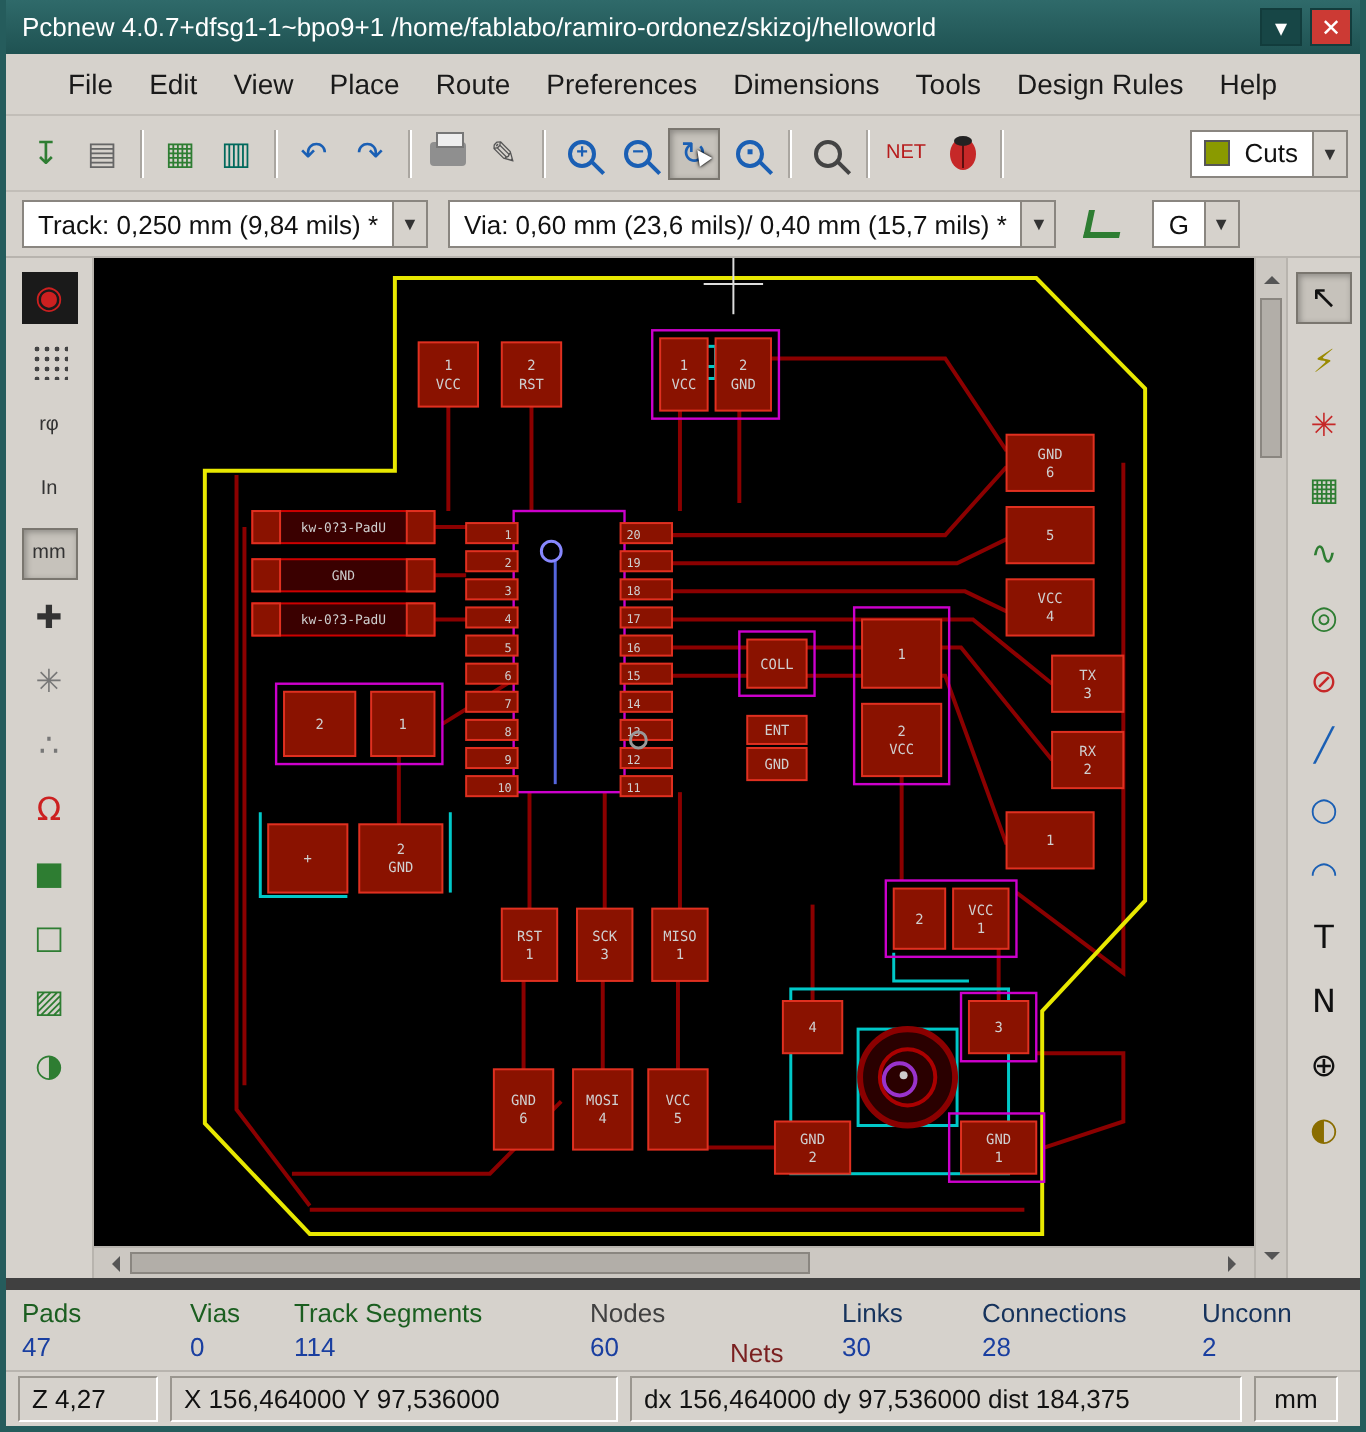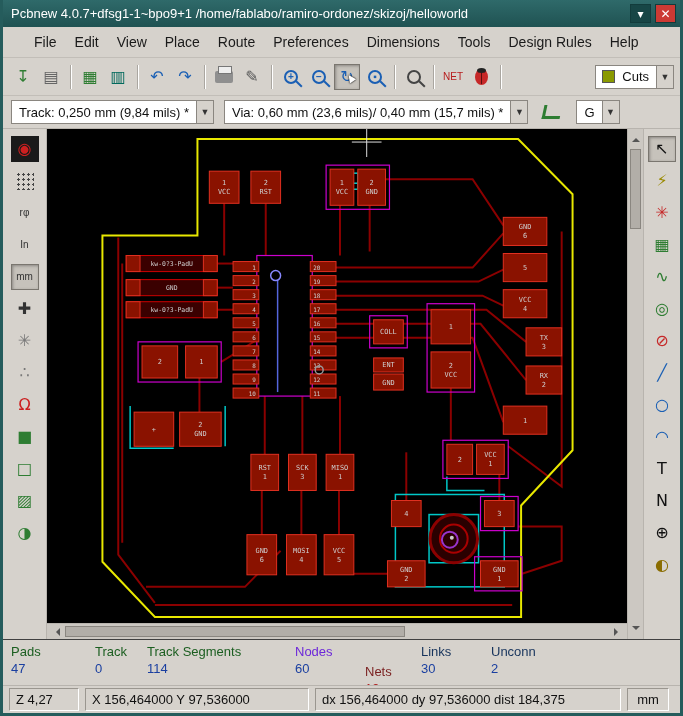--- a/index.html
+++ b/index.html
@@ -61,21 +61,21 @@
   .hscroll{height:16px;flex:0 0 16px;background:#ccc8c2;border-top:1px solid #b8b4ae;position:relative;}
   .thumb{position:absolute;background:#b2aea8;border:1px solid #8a8680;}
   .vthumb{left:2px;right:2px;top:20px;height:80px;}
   .hthumb{top:2px;bottom:2px;left:18px;width:340px;}
   .arr{width:0;height:0;border:4px solid transparent;position:absolute;}
   .arr.up{border-bottom-color:#555;top:5px;left:4px;}
   .arr.down{border-top-color:#555;bottom:5px;left:4px;}
   .arr.left{border-right-color:#555;left:5px;top:4px;}
   .arr.right{border-left-color:#555;right:5px;top:4px;}
   
-  #status1{height:46px;flex:0 0 46px;display:flex;padding:4px 0 0 8px;background:#d6d2cc;border-top:1px solid #404040;}
+  #status1{height:46px;flex:0 0 46px;display:flex;padding:4px 0 0 8px;background:#d6d2cc;border-top:6px solid #404040;}
   .counter{display:flex;flex-direction:column;overflow:hidden;}
   .clabel{font-size:13px;white-space:nowrap;}
   .cvalue{font-size:13px;margin-top:2px;}
   #status2{height:28px;flex:0 0 28px;display:flex;align-items:center;gap:6px;padding:0 6px;background:#d6d2cc;border-top:1px solid #b8b4ae;}
   .panel{font-size:13px;color:#111;border:1px solid;border-color:#9a968f #fff #fff #9a968f;padding:3px 6px;white-space:nowrap;background:#d6d2cc;}
 </style>
 </head>
 <body>
 
 <div id="window">
@@ -551,38 +551,42 @@
         </div>
       </div>
   </div>
 
   <div id="status1">
       <div class="counter" style="width: 84px;">
         <div class="clabel" style="color: rgb(27, 94, 32);">Pads</div>
         <div class="cvalue" style="color: rgb(26, 63, 160);">47</div>
       </div>
       <div class="counter" style="width: 52px;">
-        <div class="clabel" style="color: rgb(27, 94, 32);">Track</div>
+        <div class="clabel" style="color: rgb(27, 94, 32);">Vias</div>
         <div class="cvalue" style="color: rgb(26, 63, 160);">0</div>
       </div>
       <div class="counter" style="width: 148px;">
         <div class="clabel" style="color: rgb(27, 94, 32);">Track Segments</div>
         <div class="cvalue" style="color: rgb(26, 63, 160);">114</div>
       </div>
       <div class="counter" style="width: 70px;">
-        <div class="clabel" style="color: #6d28d9;">Nodes</div>
+        <div class="clabel" style="color: #404040;">Nodes</div>
         <div class="cvalue" style="color: rgb(26, 63, 160);">60</div>
       </div>
       <div class="counter" style="width: 56px;">
         <div class="clabel" style="color: rgb(122, 31, 31); margin-top: 20px;">Nets</div>
         <div class="cvalue" style="color: rgb(176, 32, 32);">19</div>
       </div>
       <div class="counter" style="width: 70px;">
         <div class="clabel" style="color: rgb(22, 51, 92);">Links</div>
         <div class="cvalue" style="color: rgb(26, 63, 160);">30</div>
+      </div>
+      <div class="counter" style="width: 110px;">
+        <div class="clabel" style="color: rgb(22, 51, 92);">Connections</div>
+        <div class="cvalue" style="color: rgb(26, 63, 160);">28</div>
       </div>
       <div class="counter" style="width: 60px;">
         <div class="clabel" style="color: rgb(22, 51, 92);">Unconn</div>
         <div class="cvalue" style="color: rgb(26, 63, 160);">2</div>
       </div>
     </div>
 
   <div id="status2">
     <span class="panel" style="width:70px;">Z 4,27</span>
     <span class="panel" style="width:224px;">X 156,464000 Y 97,536000</span>

